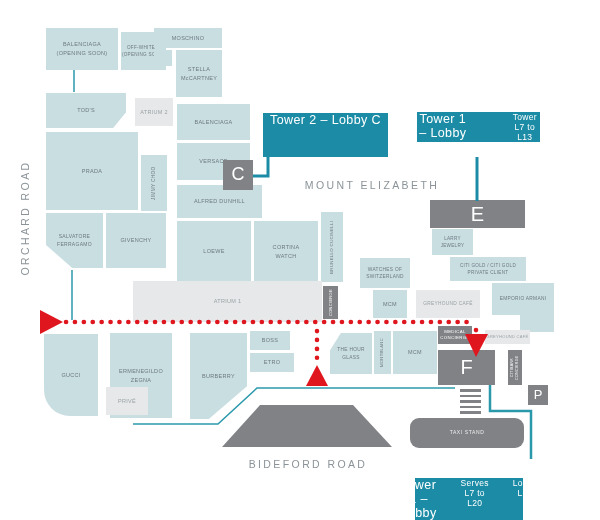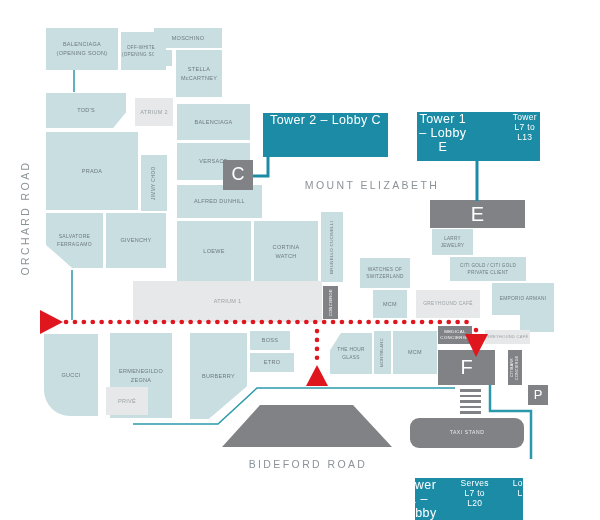--- a/index.html
+++ b/index.html
@@ -18,21 +18,21 @@
   .road-label{position:absolute;color:var(--road-text,#8b9398);font-size:10.5px;
               letter-spacing:2.4px;text-align:center;white-space:nowrap;}
   #orchard-road{left:-38px;top:210px;width:130px;height:16px;transform:rotate(-90deg);}
   #mount-elizabeth{left:302px;top:179px;width:140px;}
   #bideford-road{left:228px;top:458px;width:160px;}
   .callout{position:absolute;background:var(--teal,#1c8ca6);color:#fff;text-align:center;
            display:flex;justify-content:center;gap:2px;z-index:6;}
   .callout .title{font-size:12.5px;letter-spacing:.4px;}
   .callout .sub{font-size:8.5px;letter-spacing:.3px;}
   #callout-lobby-c{left:263px;top:113px;width:125px;height:44px;}
-  #callout-lobby-e{left:417px;top:112px;width:123px;height:49px;gap:41px;}
+  #callout-lobby-e{left:417px;top:112px;width:123px;height:30px;gap:41px;}
   #callout-lobby-f{left:415px;top:478px;width:108px;height:60px;gap:24px;}
   #overlay{position:absolute;left:0;top:0;z-index:5;pointer-events:none;}
   #under{position:absolute;left:0;top:0;z-index:1;pointer-events:none;}
   #units{position:absolute;left:0;top:0;width:100%;height:100%;z-index:2;}
   #zebra{position:absolute;left:460px;top:389px;width:21px;height:28px;z-index:3;
          background:repeating-linear-gradient(180deg,var(--dark-fill,#808285) 0 2.5px,#fff 2.5px 5.5px);}
 </style>
 </head>
 <body>
 

